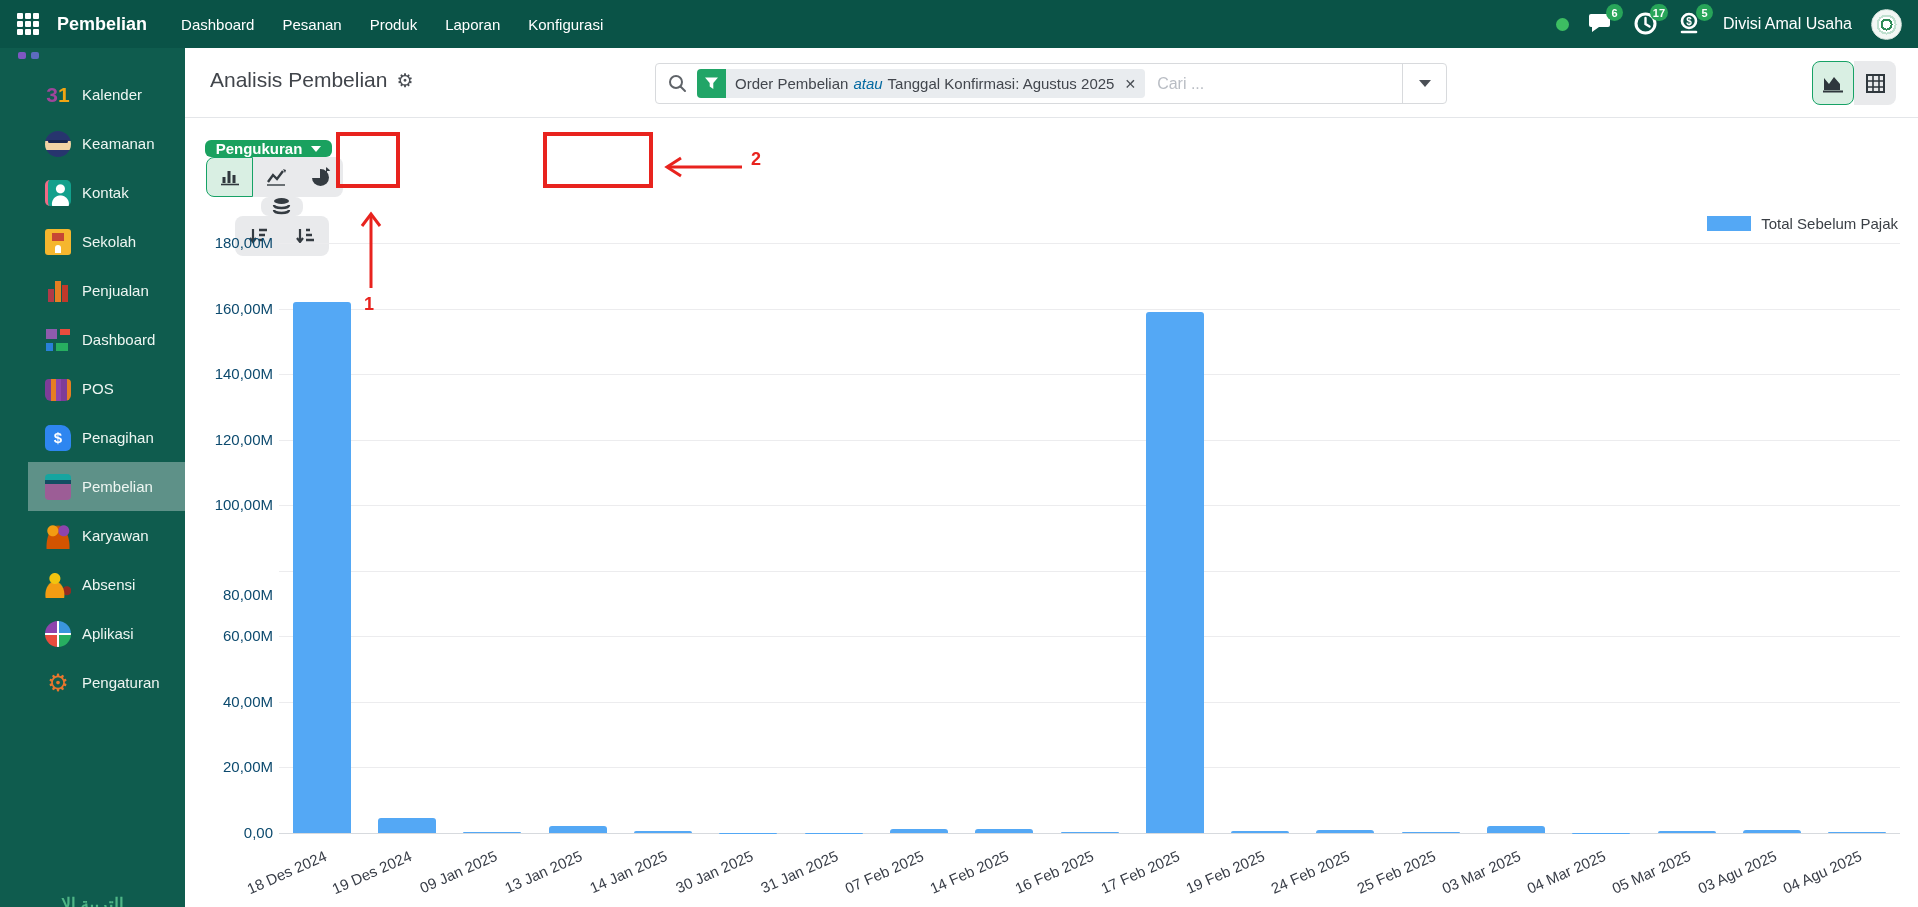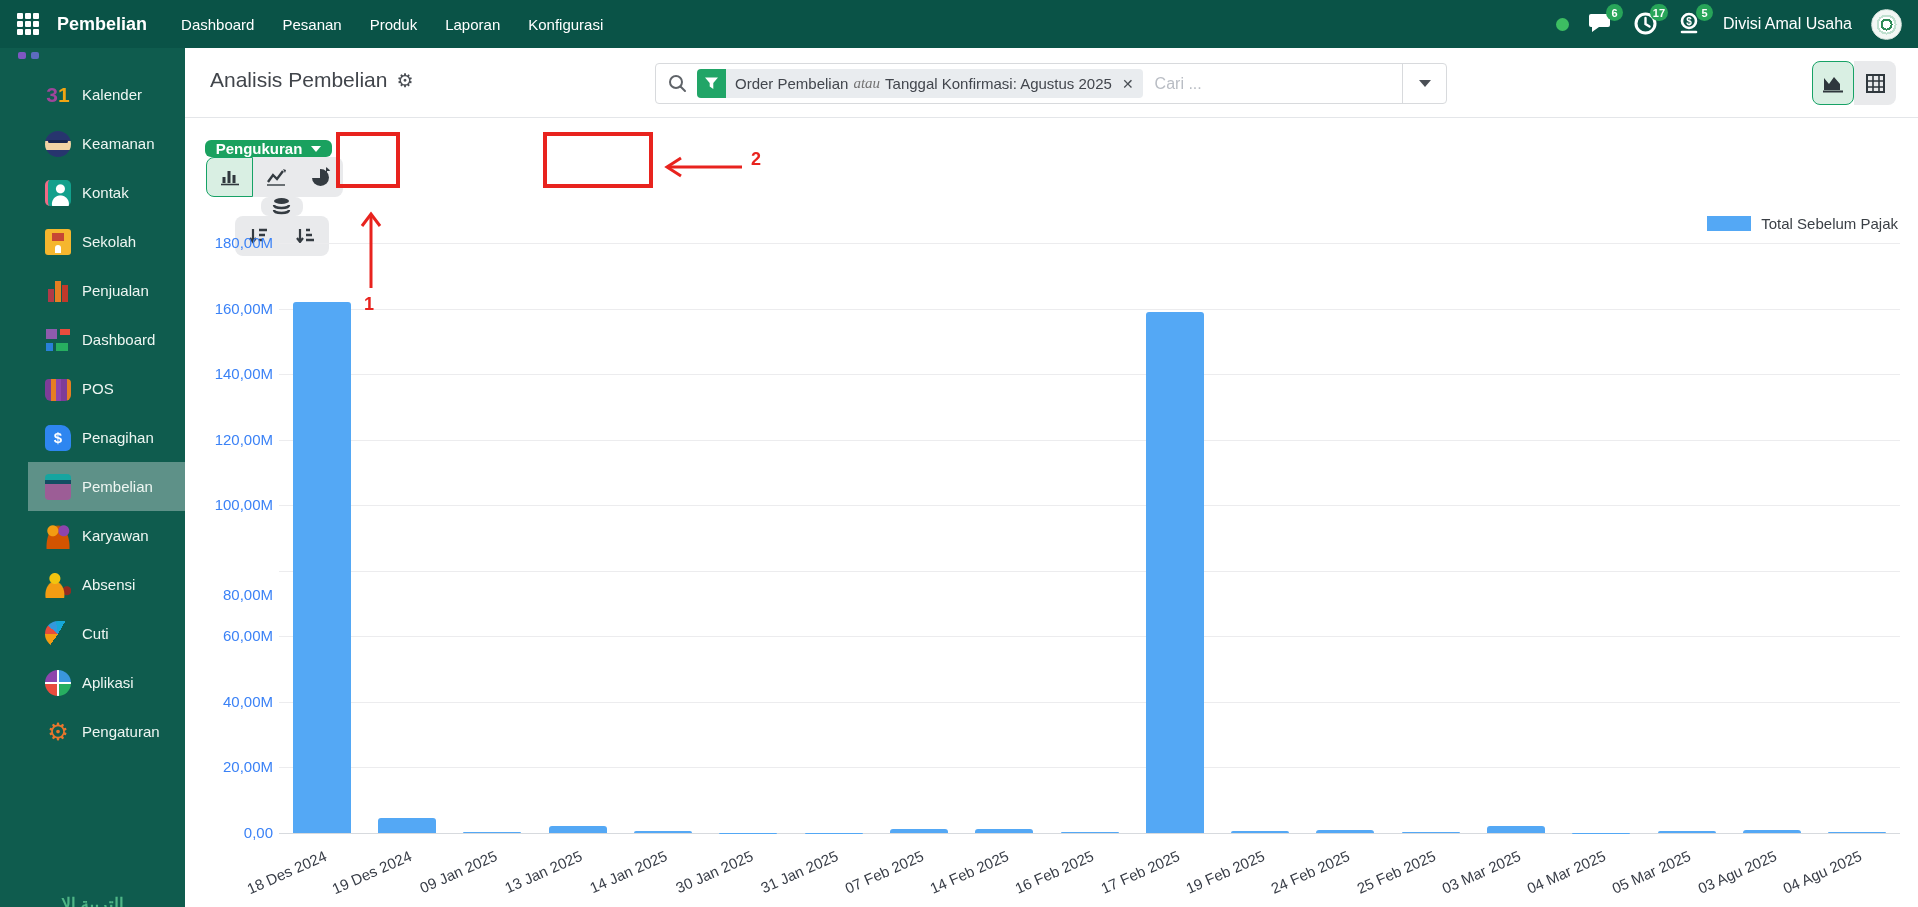--- a/index.html
+++ b/index.html
@@ -87,21 +87,21 @@
   .header-row { position:absolute; left:0; top:0; width:100%; height:70px; background:#fff; border-bottom:1px solid #e4e6e9; }
   .page-title { position:absolute; left:25px; top:20px; font-size:21px; font-weight:500; color:#41454b; display:flex; align-items:center; gap:9px; }
   .gear { font-size:19px; color:#4a4e54; cursor:pointer; }
 
   .searchbar { position:absolute; left:470px; top:15px; width:792px; height:41px; border:1px solid #d8dadd; border-radius:4px;
                background:#fff; display:flex; align-items:center; }
   .searchbar .mag { margin:0 10px 0 12px; display:flex; }
   .facet { display:flex; align-items:stretch; height:29px; border-radius:4px; overflow:hidden; }
   .facet-ic { width:29px; background:#21a567; display:flex; align-items:center; justify-content:center; }
   .facet-body { background:#e9ecef; display:flex; align-items:center; padding:0 9px; gap:5px; font-size:15px; color:#42464d; white-space:nowrap; }
-  .facet-body .conj { font-style:italic; color:#737373;font-family:Liberation Serif, serif; }
+  .facet-body .conj { font-style:italic; color:#0369a1; }
   .facet-x { cursor:pointer; color:#4a4f55; font-size:14px; margin-left:5px; }
   .search-input { flex:1; border:none; outline:none; font-size:16px; padding:0 12px; color:#333; min-width:40px; }
   .search-input::placeholder { color:#b9bdc4; }
   .search-caret { width:44px; align-self:stretch; border-left:1px solid #d8dadd; display:flex; align-items:center; justify-content:center; cursor:pointer; }
   .tri-down { width:0; height:0; border-left:6px solid transparent; border-right:6px solid transparent; border-top:7px solid #4a4f55; }
 
   .view-switcher { position:absolute; right:22px; top:13px; display:flex; }
   .vbtn { width:42px; height:44px; background:#e9eaec; display:flex; align-items:center; justify-content:center; cursor:pointer; }
   .vbtn:first-child { border-radius:8px 0 0 8px; }
   .vbtn:last-child { border-radius:0 8px 8px 0; }
@@ -134,21 +134,21 @@
 
   
   .legend { position:absolute; top:167px; right:20px; display:flex; align-items:center; gap:10px; }
   .legend .swatch { width:44px; height:15px; background:#54a8f5; }
   .legend .ltext { font-size:15px; color:#3a3f45; }
 
   
   .plot { position:absolute; left:94px; top:195px; width:1621px; height:590px; }
   .gridline { position:absolute; left:0; width:100%; height:1px; background:#ececee; }
   .gridline.zero { background:#d7dade; }
-  .ytick { position:absolute; width:80px; text-align:right; font-size:15px; color:#3b82f6; }
+  .ytick { position:absolute; width:80px; text-align:right; font-size:15px; color:#0c4a6e; }
   .bar { position:absolute; bottom:0; width:58px; background:#54a8f5; border-radius:3px 3px 0 0; cursor:pointer; }
   .xlabels { position:absolute; left:94px; top:785px; width:1621px; height:74px; }
   .xtick { position:absolute; top:14px; white-space:nowrap; font-size:15px; color:#383d47;
            transform:rotate(-24deg); transform-origin:top right; }
 </style>
 </head>
 <body>
 
 <header class="topbar">
   <div class="apps-grid">
@@ -240,24 +240,20 @@
         <div class="ic ic-purchase"></div>
         <span class="lbl">Pembelian</span>
       </div>
       <div class="side-item">
         <div class="ic ic-employees"></div>
         <span class="lbl">Karyawan</span>
       </div>
       <div class="side-item">
         <div class="ic ic-attendance"></div>
         <span class="lbl">Absensi</span>
-      </div>
-      <div class="side-item">
-        <div class="ic ic-timeoff"></div>
-        <span class="lbl">Cuti</span>
       </div>
       <div class="side-item">
         <div class="ic ic-apps"></div>
         <span class="lbl">Aplikasi</span>
       </div>
       <div class="side-item">
         <div class="ic ic-settings"></div>
         <span class="lbl">Pengaturan</span>
       </div>
     </div>

